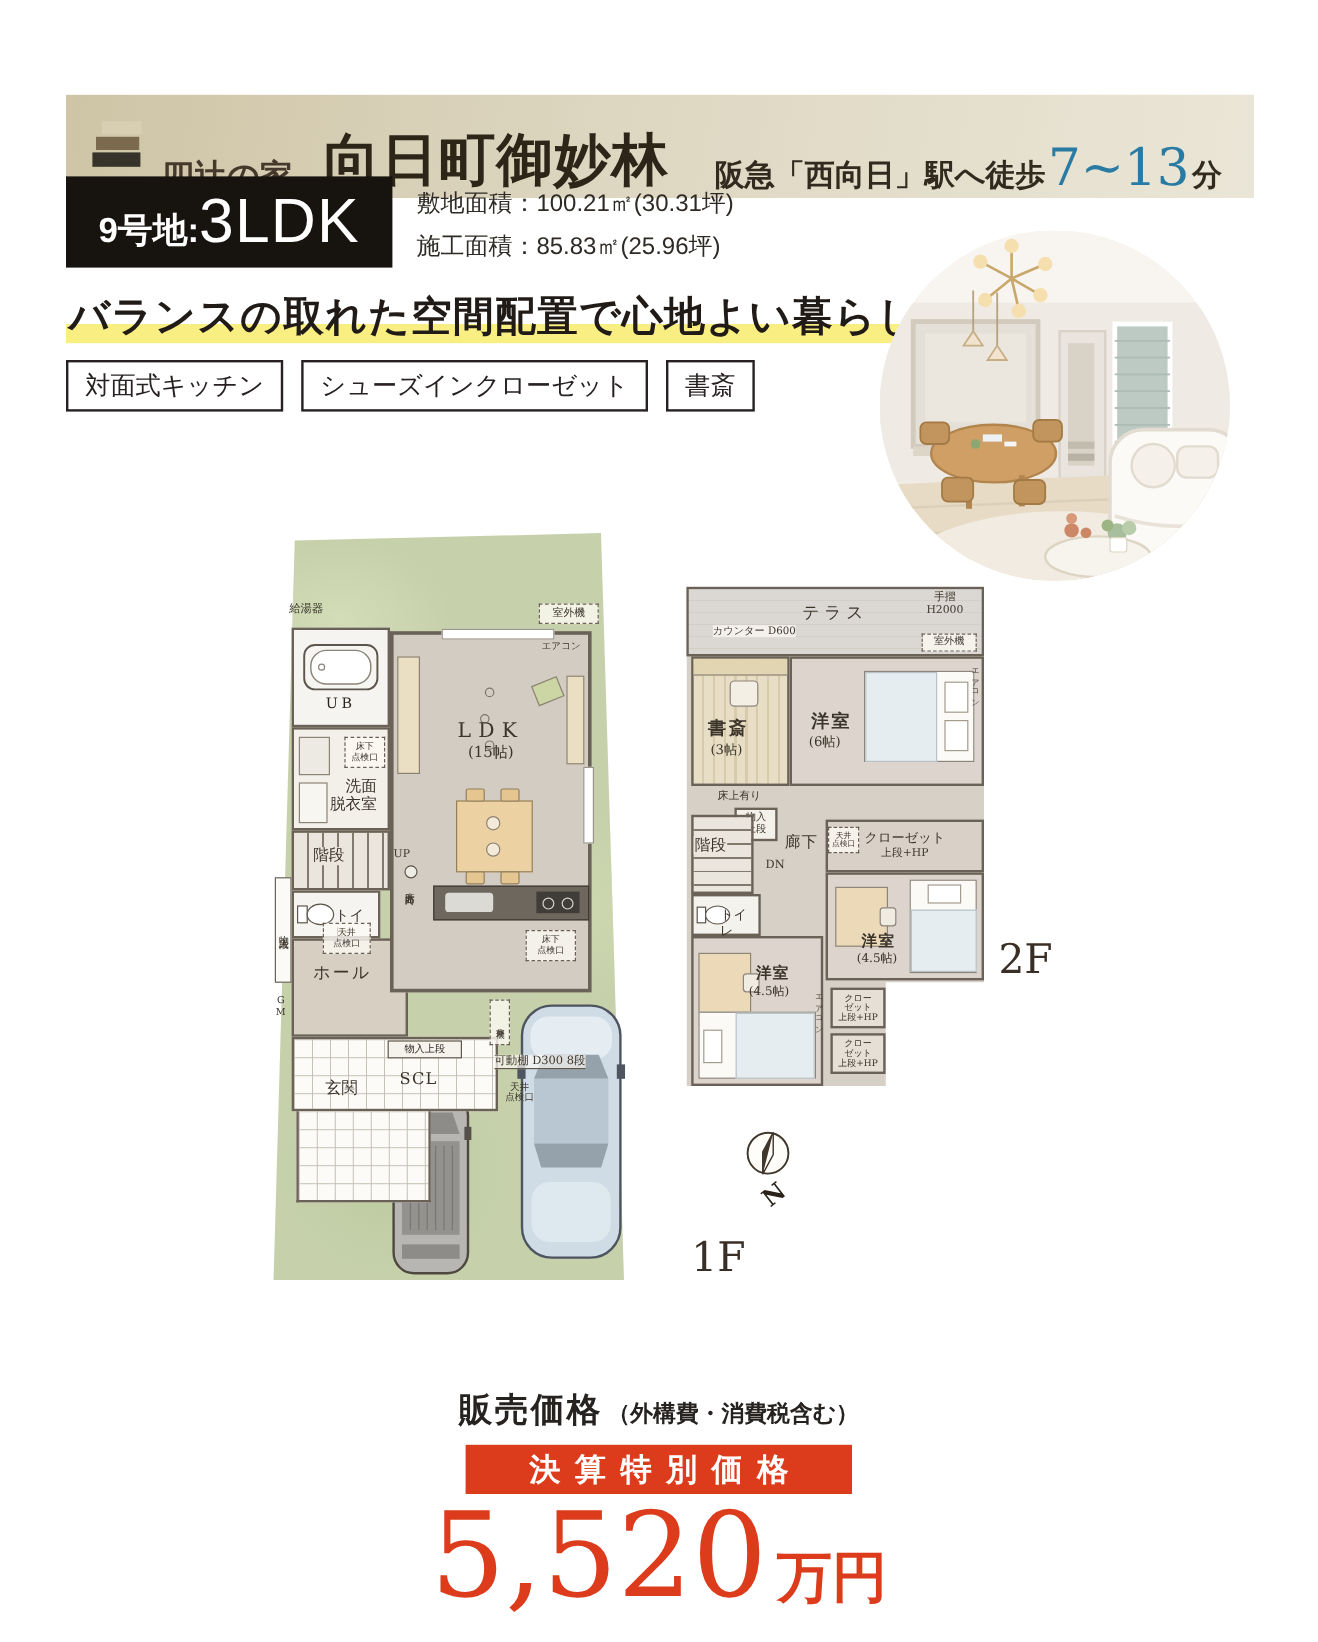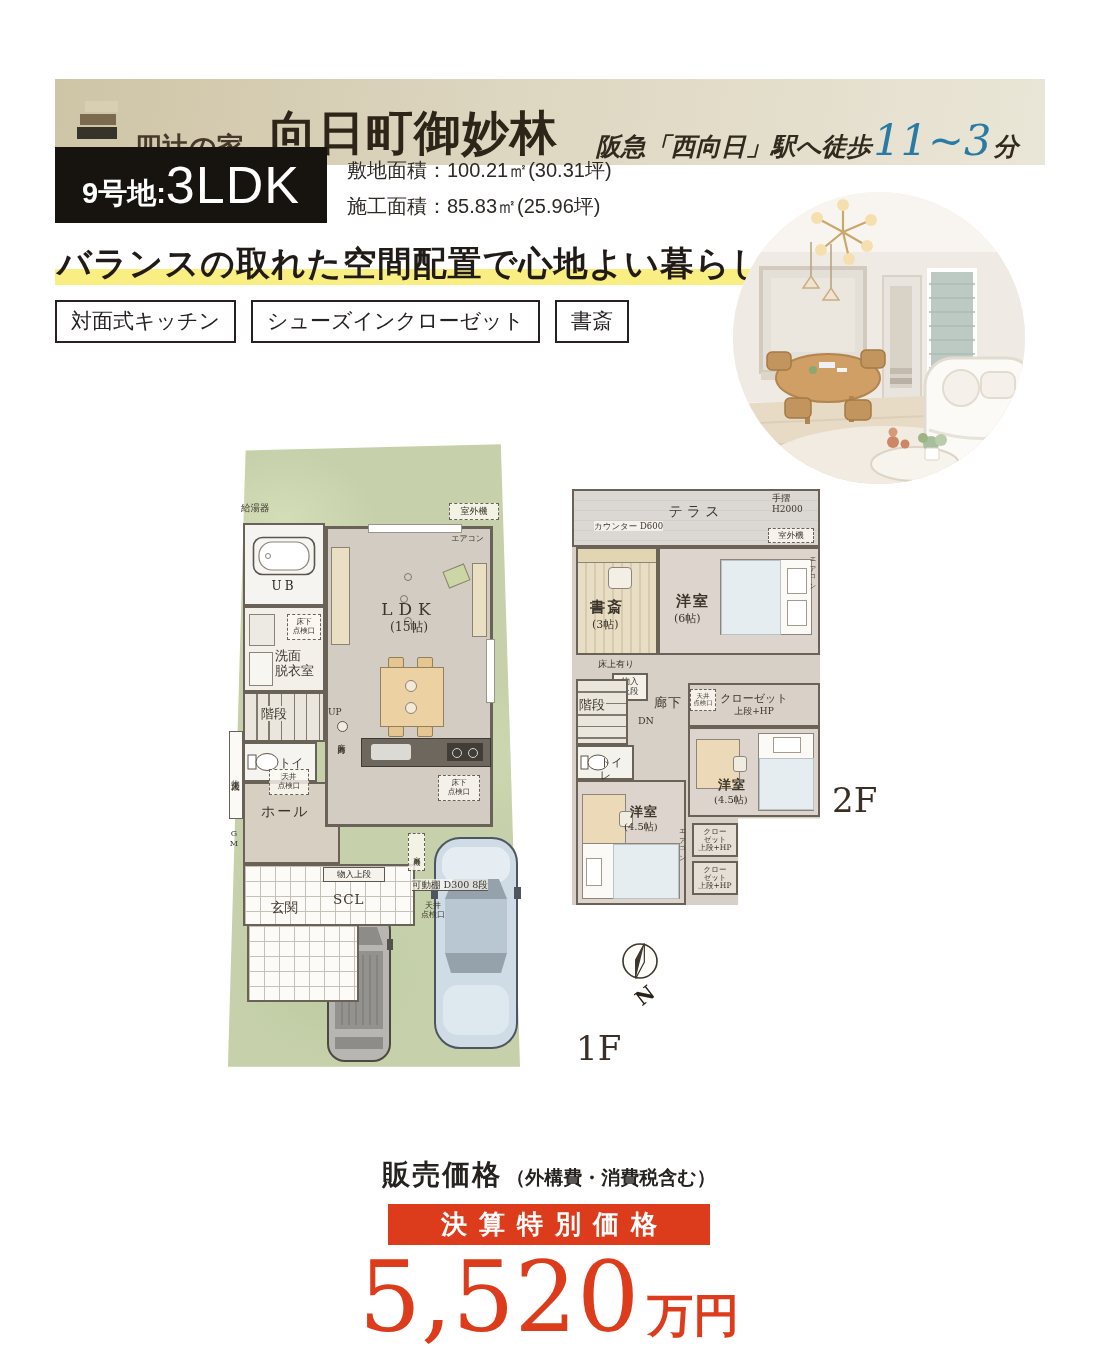--- a/index.html
+++ b/index.html
@@ -34,23 +34,23 @@
 <div id="page">
 
   <div class="abs" style="left:55px;top:55px;width:990px;height:86px;background:linear-gradient(100deg,#cec4a6 0%,#ddd6c0 45%,#eae6d7 100%);display:flex;align-items:flex-end;margin-top:24px;">
     <div class="abs" style="left:20px;top:20px;width:46px;height:44px;">
       <div class="abs" style="left:10px;top:2px;width:33px;height:11px;background:#d8cfb3;"></div>
       <div class="abs" style="left:5px;top:15px;width:36px;height:11px;background:#7b6a4d;"></div>
       <div class="abs" style="left:2px;top:28px;width:40px;height:12px;background:#36332a;"></div>
     </div>
     <span class="serif" style="margin-left:80px;font-size:27px;font-weight:bold;color:#46392b;">四辻の家</span>
     <span class="serif" style="margin-left:26px;font-size:47px;font-weight:bold;color:#2e2519;letter-spacing:1px;">向日町御妙林</span>
-    <span style="margin-left:38px;display:flex;align-items:baseline;font-style:italic;">
+    <span style="margin-left:38px;display:flex;align-items:baseline;">
       <span class="serif" style="font-size:25px;font-weight:bold;color:#322a1f;">阪急「西向日」駅へ徒歩</span>
-      <span class="serif" style="font-size:43px;color:#2a7ba3;margin:0 2px;">11~3</span>
+      <span class="serif" style="font-size:43px;color:#2a7ba3;margin:0 2px;">7~13</span>
       <span class="serif" style="font-size:25px;font-weight:bold;color:#322a1f;">分</span>
     </span>
   </div>
 
   <div class="abs ctr" style="left:55px;top:147px;width:272px;height:76px;background:#17130f;">
     <span style="display:flex;align-items:baseline;">
       <span style="color:#fff;font-size:29px;font-weight:bold;">9号地:</span>
       <span style="color:#fff;font-size:52px;font-weight:normal;letter-spacing:1px;">3LDK</span>
     </span>
   </div>
@@ -154,21 +154,21 @@
         <circle cx="16" cy="20" r="2.5" fill="none" stroke="#8a8478"></circle>
       </svg>
       <span class="serif" style="font-size:12px;letter-spacing:3px;margin-top:3px;">UB</span>
     </div>
 
     <div class="room" style="left:18px;top:163px;width:82px;height:86px;background:#f3f0ea;">
       <div class="abs" style="left:4px;top:6px;width:24px;height:30px;background:#eceae3;border:1px solid #8a8478;"></div>
       <div class="abs" style="left:4px;top:44px;width:22px;height:32px;background:#f8f6f1;border:1px solid #8a8478;"></div>
       <div class="dash" style="left:42px;top:6px;width:34px;height:26px;font-size:7.5px;">床下
 点検口</div>
-      <span class="lbl" style="left:30px;top:40px;font-size:13px;text-align:left;">洗面
+      <span class="lbl" style="left:30px;top:40px;font-size:13px;text-align:right;">洗面
 脱衣室</span>
     </div>
 
     <div class="room stairs1" style="left:18px;top:249px;width:82px;height:50px;"></div>
     <span class="lbl" style="left:34px;top:263px;font-size:13px;background:#eae6de;padding:0 2px;">階段</span>
     <span class="lbl" style="left:103px;top:264px;font-size:9px;">UP</span>
 
     <div class="room" style="left:18px;top:299px;width:74px;height:40px;background:#f6f4f0;">
       <svg width="34" height="24" viewBox="0 0 34 24" style="position:absolute;left:2px;top:6px;">
         <rect x="1" y="5" width="8" height="14" fill="#fff" stroke="#5c564c"></rect>
@@ -260,21 +260,21 @@
         <rect x="83" y="52" width="7" height="12" fill="#4e5560"></rect>
     </svg>
   </div>
 
   <div class="abs" style="left:568px;top:483px;width:258px;height:445px;">
 
     <div class="room ctr" style="left:4px;top:6px;width:248px;height:58px;background:repeating-linear-gradient(180deg,#dbd8d3 0 9px,#d2cec8 9px 10px);border-width:2px;align-items:flex-start;">
       <span class="lbl" style="position:static;font-size:14px;letter-spacing:4px;margin-top:12px;text-align:right;">テラス</span>
     </div>
     <span class="lbl" style="left:26px;top:38px;font-size:8.5px;background:rgba(252,250,244,.75);">カウンター D600</span>
-    <span class="lbl" style="left:204px;top:10px;font-size:9px;">手摺
+    <span class="lbl" style="left:204px;top:10px;font-size:9px;text-align:center;">手摺
 H2000</span>
     <div class="dash" style="left:200px;top:45px;width:46px;height:15px;font-size:8.5px;">室外機</div>
 
     <div class="abs" style="left:4px;top:62px;width:248px;height:360px;background:#d7d0c7;
                 clip-path:polygon(0 0,100% 0,100% 76%,67% 76%,67% 100%,0 100%);z-index:1;"></div>
 
     <div class="room wood" style="left:8px;top:64px;width:82px;height:108px;">
       <div class="abs" style="left:0;top:0;width:100%;height:14px;background:#e2d5b2;border-bottom:1.5px solid #8d857a;box-sizing:border-box;"></div>
       <div class="abs" style="left:30px;top:18px;width:22px;height:20px;background:#f4efe5;border:1px solid #8d857a;border-radius:4px;"></div>
       <span class="lbl" style="left:12px;top:50px;font-size:15px;font-weight:bold;letter-spacing:2px;">書斎</span>

